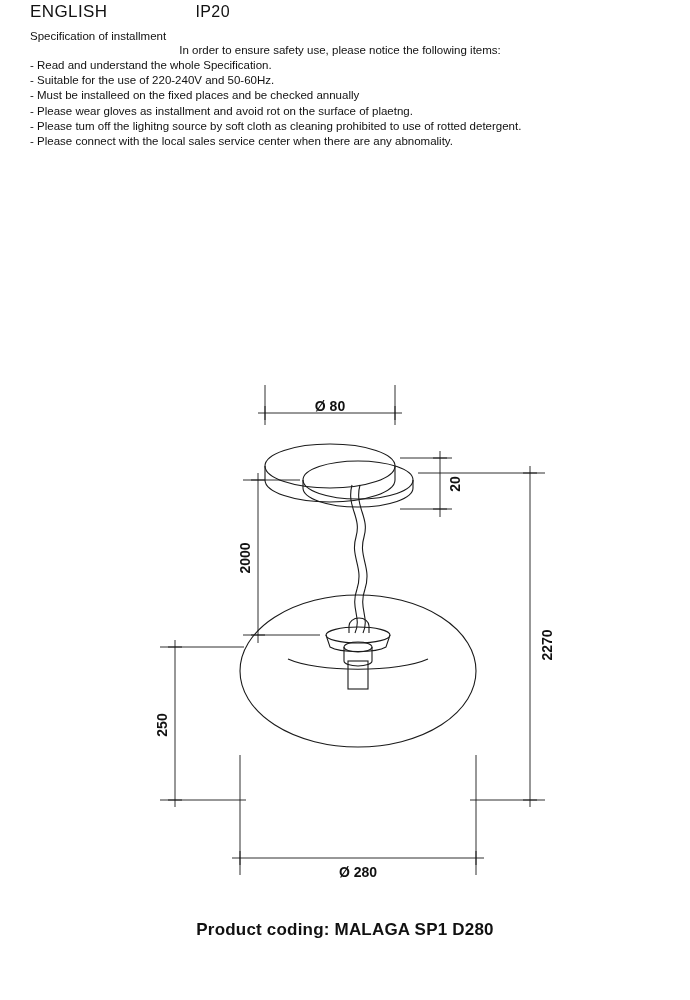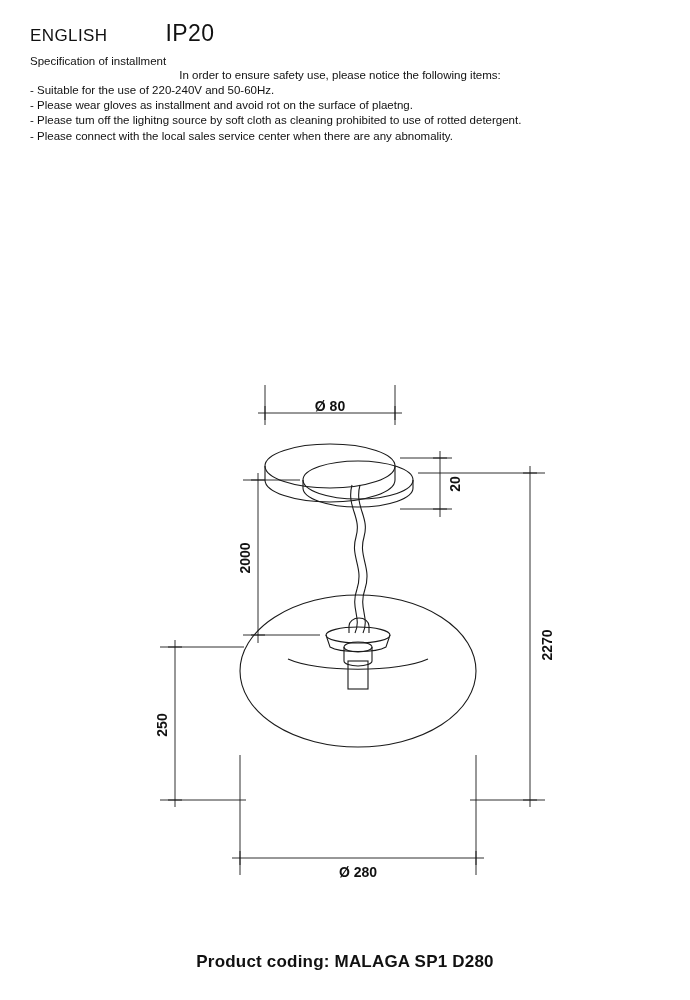--- a/index.html
+++ b/index.html
@@ -20,34 +20,34 @@
     position: absolute;
     left: 0; top: 0;
     width: 690px;
     height: 1000px;
   }
 
   
   .header {
     position: absolute;
     left: 30px;
-    top: 20px;
+    top: 2px;
     width: 620px;
   }
   .header-row {
     display: flex;
     align-items: baseline;
   }
   .lang {
     font-size: 17px;
     letter-spacing: 0.4px;
   }
   .ip-code {
-    font-size: 23px;
-    margin-left: 58px;
+    font-size: 16px;
+    margin-left: 88px;
     letter-spacing: 0.4px;
   }
 
   .spec-title {
     font-size: 11.5px;
     margin-top: 8px;
   }
   .spec-lead {
     font-size: 11.5px;
     margin-top: 2px;
@@ -74,21 +74,21 @@
     font-weight: bold;
   }
   .drawing svg {
     display: block;
   }
 
   
   .footer {
     position: absolute;
     left: 0;
-    top: 952px;
+    top: 920px;
     width: 690px;
     text-align: center;
   }
   .product-code {
     font-size: 17px;
     font-weight: bold;
     letter-spacing: 0.2px;
   }
 </style>
 </head>
@@ -97,21 +97,23 @@
 <div class="page">
 
   <div class="header">
     <div class="header-row">
       <span class="lang">ENGLISH</span>
       <span class="ip-code">IP20</span>
     </div>
     <div class="spec-title">Specification of installment</div>
     <div class="spec-lead">In order to ensure safety use, please notice the following items:</div>
     <ul class="spec-list">
+      <li>- Read and understand the whole Specification.</li>
       <li>- Suitable for the use of 220-240V and 50-60Hz.</li>
+      <li>- Must be installeed on the fixed places and be checked annually</li>
       <li>- Please wear gloves as installment and avoid rot on the surface of plaetng.</li>
       <li>- Please tum off the lighitng source by soft cloth as cleaning prohibited to use of rotted detergent.</li>
       <li>- Please connect with the local sales service center when there are any abnomality.</li>
     </ul>
   </div>
 
   <div class="drawing">
     <svg width="690" height="740" viewBox="0 0 690 740" xmlns="http://www.w3.org/2000/svg">
 
       <g fill="none" stroke="#1a1a1a" stroke-width="1.1">

